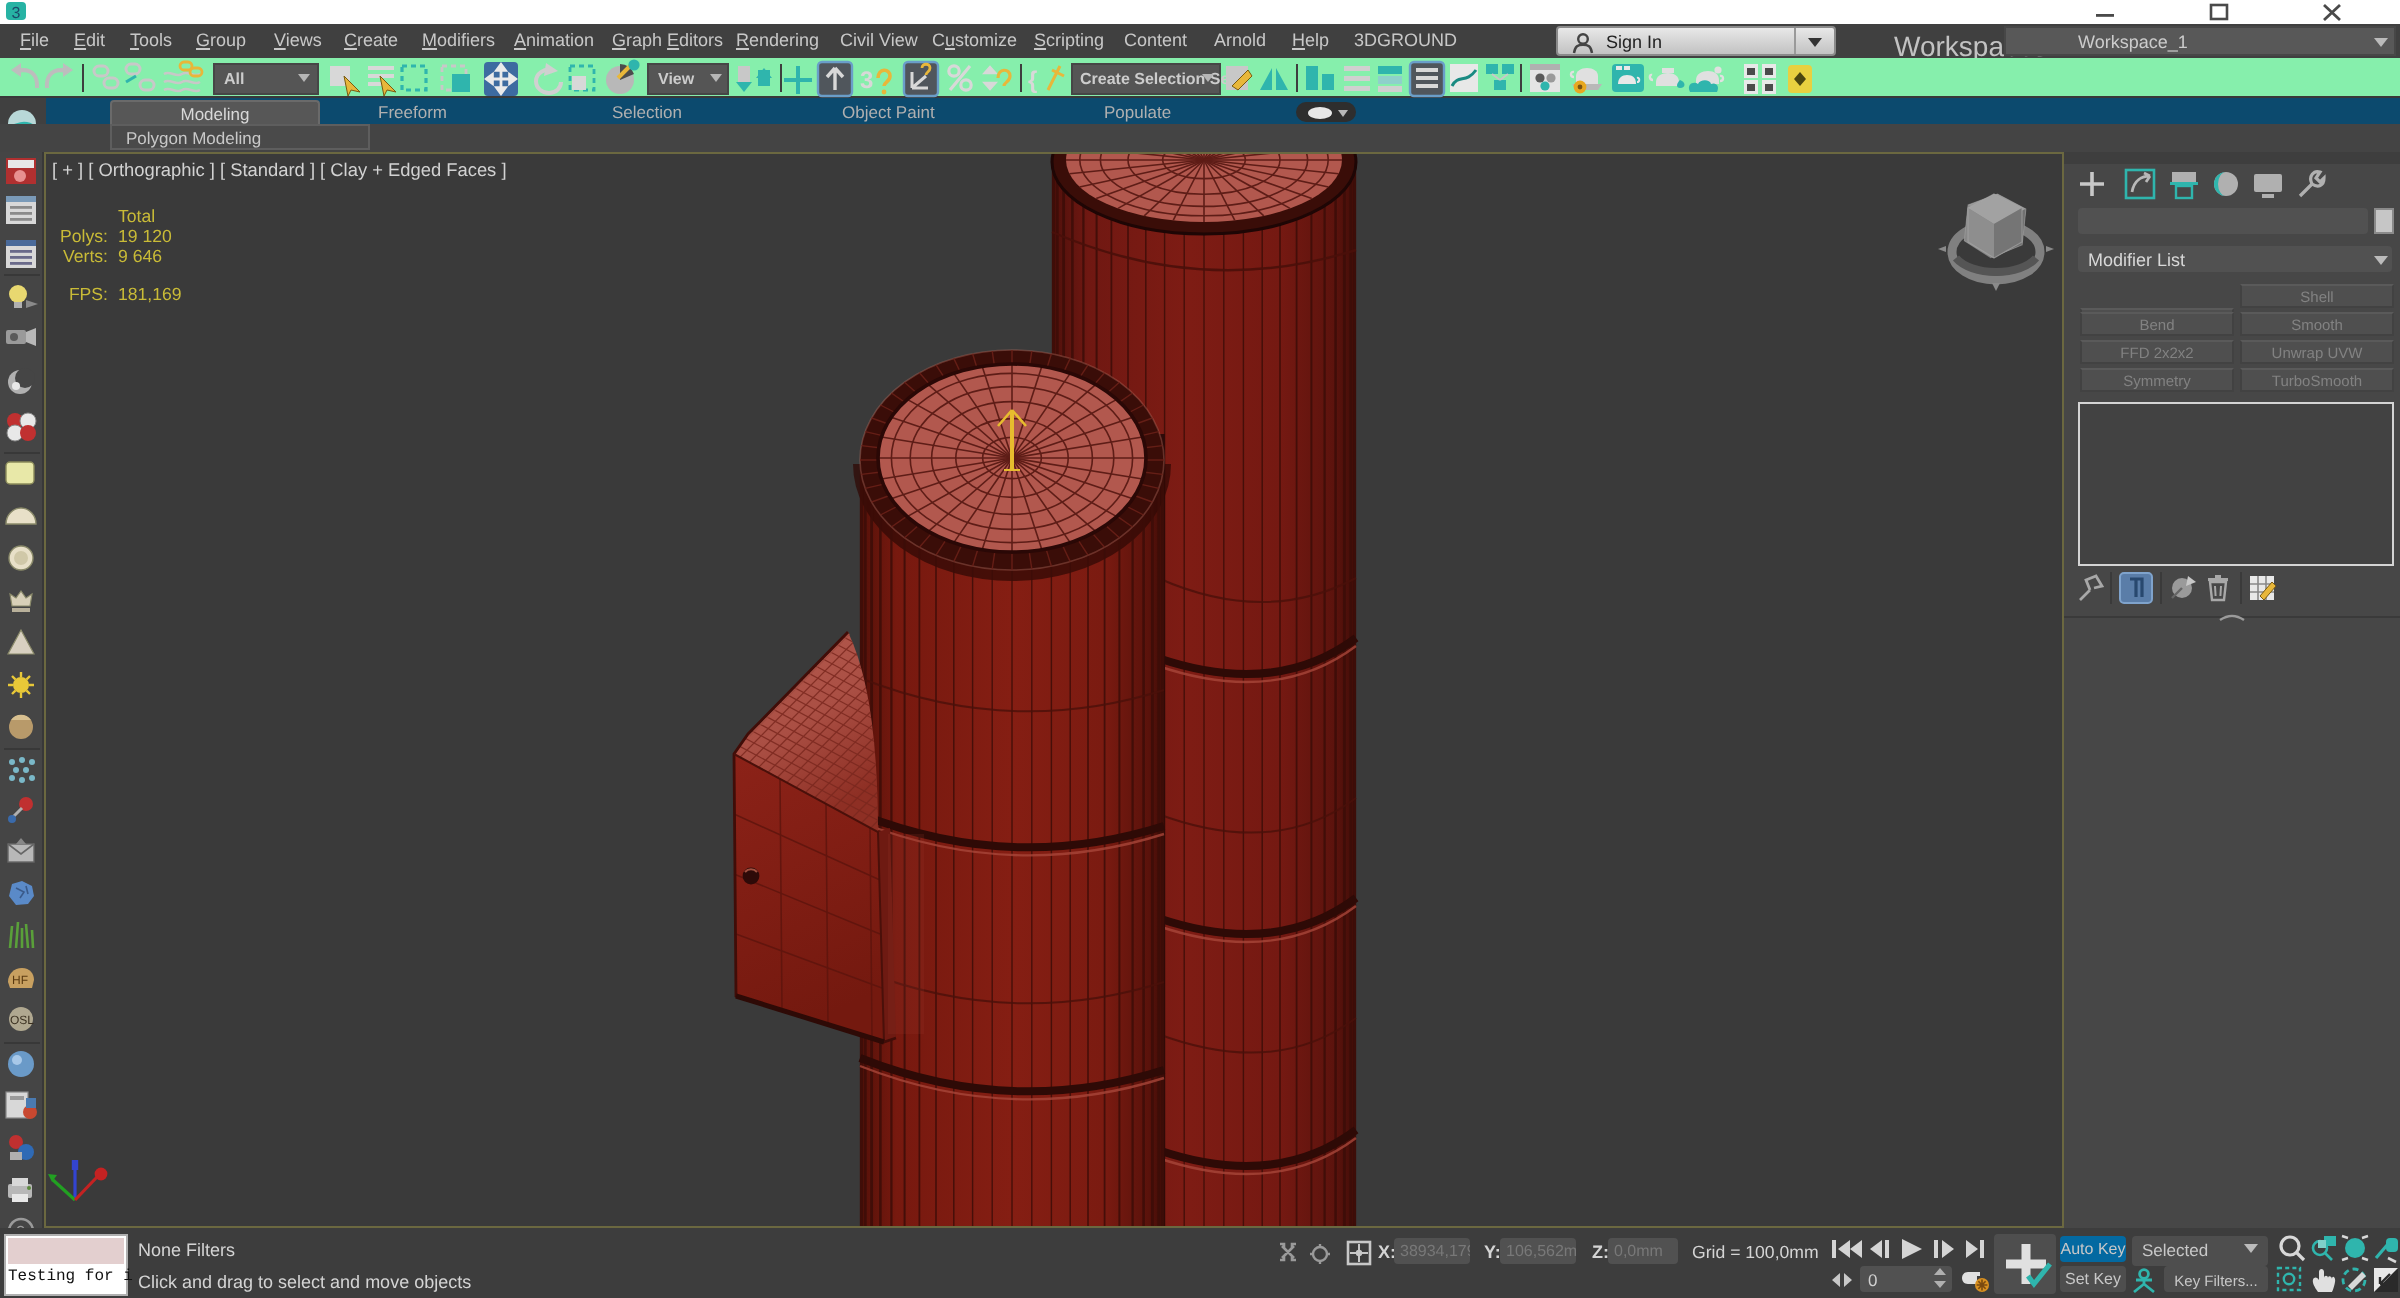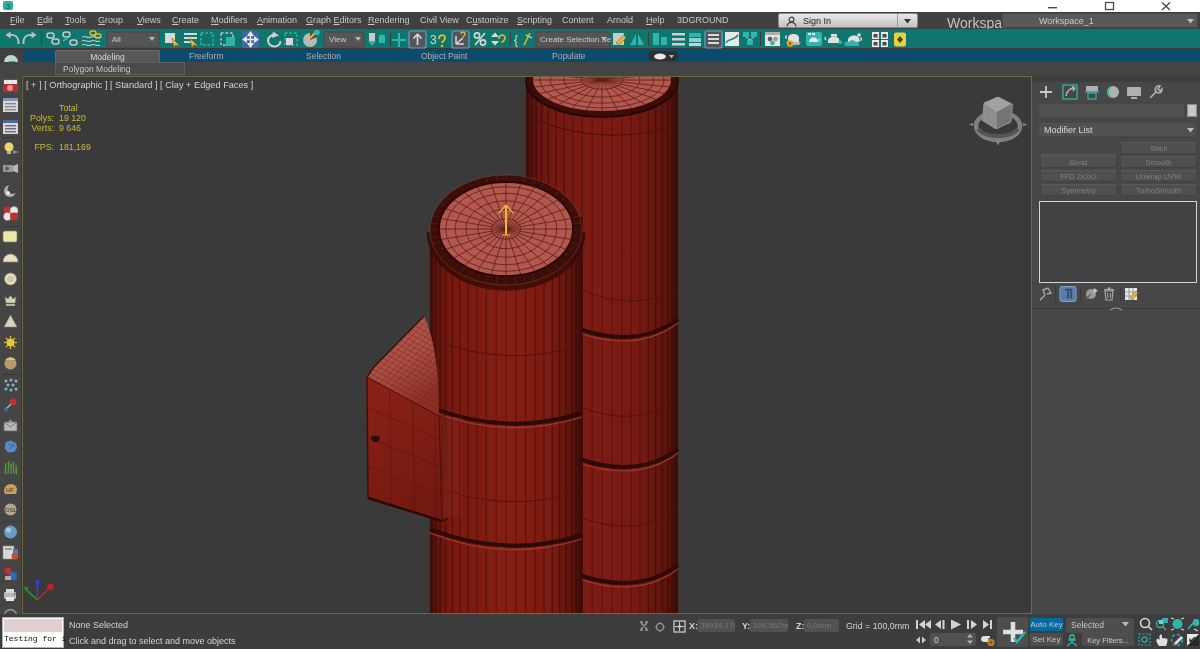--- a/index.html
+++ b/index.html
@@ -4,21 +4,21 @@
 <style>
 * { margin:0; padding:0; box-sizing:border-box; }
 html,body { width:1200px; height:649px; overflow:hidden; background:#3c3c3c; }
 body { font-family:"Liberation Sans", sans-serif; position:relative; }
 .abs { position:absolute; }
 #titlebar { left:0; top:0; width:1200px; height:12px; background:#ffffff; }
 #titlebar .ttl { left:16px; top:1px; font-size:9px; color:#3a3a3a; white-space:nowrap; }
 #menubar { left:0; top:12px; width:1200px; height:17px; background:#404040; }
 .menu { top:3px; font-size:9px; color:#c8c8c8; white-space:nowrap; }
 .menu u { text-decoration:underline; }
-#toolbar { left:0; top:29px; width:1200px; height:20px; background:#0f766e; border-bottom:1px solid #393939; }
+#toolbar { left:0; top:29px; width:1200px; height:20px; background:#86efac; border-bottom:1px solid #393939;font-weight:bold; }
 #ribbon1 { left:0; top:49px; width:1200px; height:13px; background:#0c4a6e; }
 #ribbon2 { left:0; top:62px; width:1200px; height:14px; background:#444444; }
 .rtab { top:1px; height:12px; font-size:8.5px; color:#b0b0b0; padding:1px 10px 0 10px; }
 #leftbar { left:0; top:76px; width:22px; height:538px; background:#454545; border-right:1px solid #383838; }
 #viewport { left:22px; top:76px; width:1010px; height:538px; background:#3a3a3a; border:1px solid #6b6840; }
 #rightpanel { left:1032px; top:76px; width:168px; height:538px; background:#474747; }
 #statusbar { left:0; top:614px; width:1200px; height:35px; background:#3d3d3d; }
 .btn { background:#4f4f4f; border:1px solid #424242; border-top-color:#5a5a5a; color:#828282; font-size:7.5px; text-align:center; padding-top:1px; }
 .fld { background:#515151; border-radius:2px; }
 .w { color:#d4d4d4; }
@@ -826,21 +826,21 @@
   <div class="abs" style="left:0;top:232px;width:168px;height:1px;background:#3a3a3a"></div>
   <svg class="abs" style="left:76px;top:230px" width="16" height="6">
       <path d="M2 4 Q8 0 14 4" stroke="#9a9a9a" stroke-width="1.2" fill="none"></path>
     </svg>
 </div>
 <div id="statusbar" class="abs">
   <div class="abs" style="left:2px;top:3px;width:62px;height:31px;background:#ffffff;border:1px solid #b0b0b0">
     <div class="abs" style="left:1px;top:1px;width:58px;height:13px;background:#e3cfcf"></div>
     <div class="abs" style="left:1px;top:16px;font-family:'Liberation Mono',monospace;font-size:8px;color:#111;white-space:nowrap">Testing for i</div>
   </div>
-  <div class="abs w" style="left:69px;top:6px;font-size:9px">None Selected</div>
+  <div class="abs w" style="left:69px;top:6px;font-size:9px">None Filters</div>
   <div class="abs w" style="left:69px;top:22px;font-size:9px">Click and drag to select and move objects</div>
   <svg class="abs" style="left:638px;top:6px" width="52" height="13">
     <g stroke="#9a9a9a" stroke-width="1.3" fill="none">
         <path d="M3 3 L9 9 M9 3 L3 9 M2 2 h2 v2 M10 2 h-2 v2 M2 10 h2 v-2 M10 10 h-2 v-2"></path>
       </g>
     <g stroke="#9a9a9a" stroke-width="1.2" fill="none">
         <circle cx="22" cy="7" r="3.5"></circle>
         <path d="M22 2 v2 M22 10 v2 M17 7 h2 M25 7 h2"></path>
       </g>
     <g>

